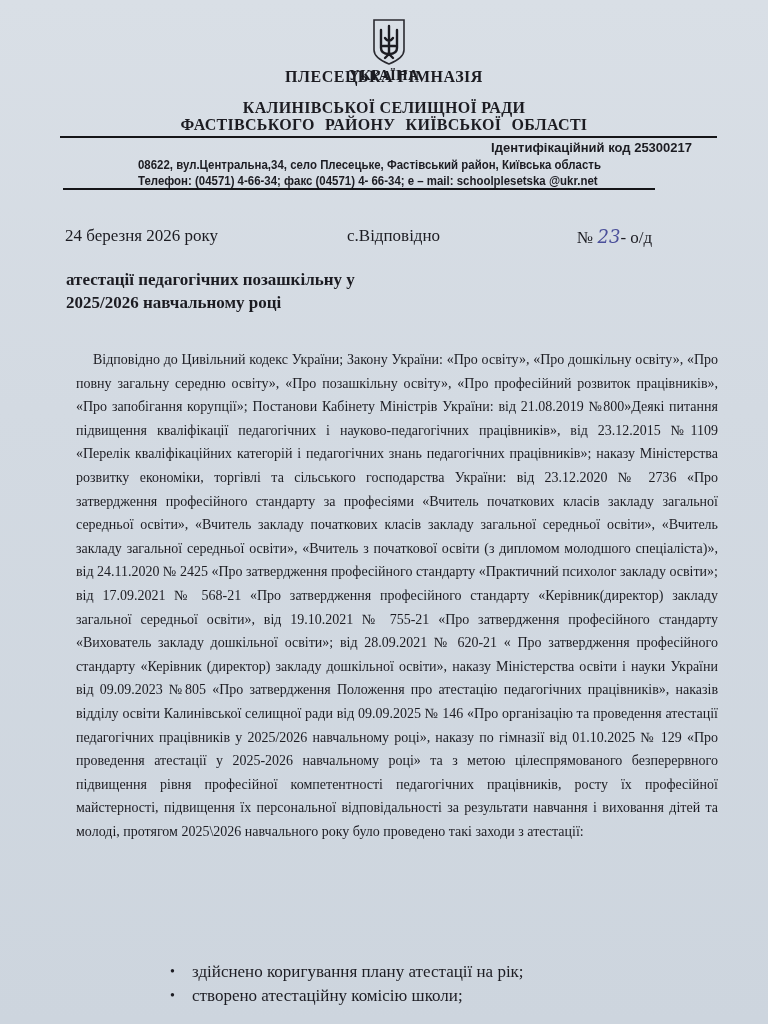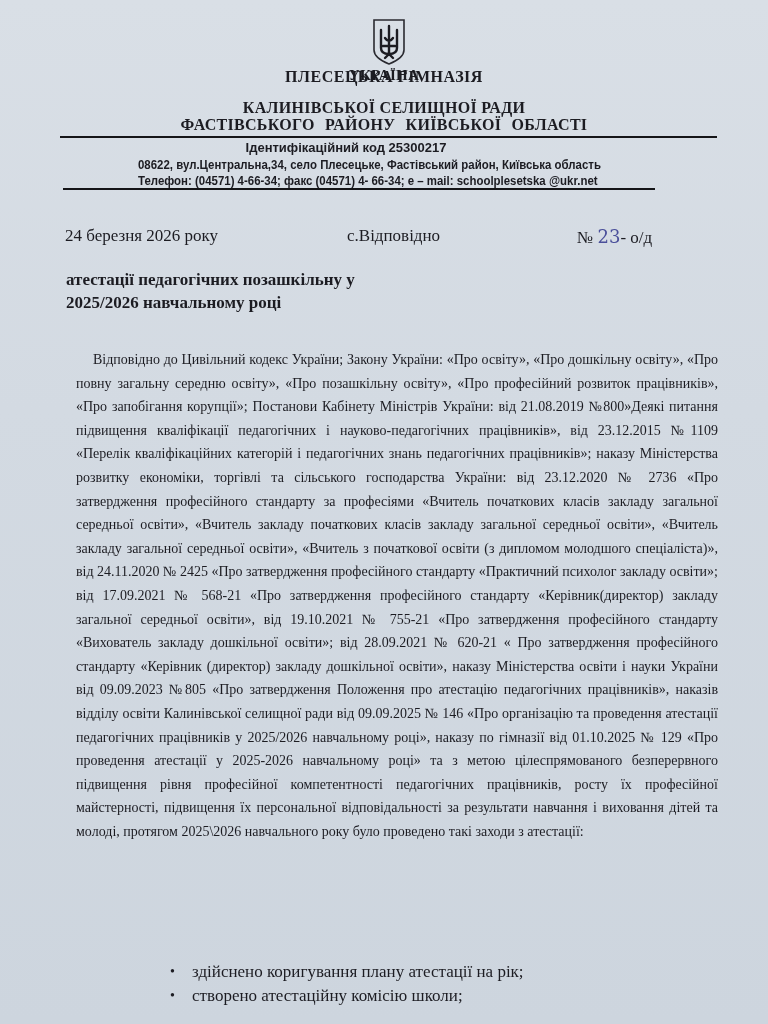--- a/index.html
+++ b/index.html
@@ -17,29 +17,29 @@
   .hdr-line { position: absolute; left: 0; width: 768px; text-align: center; font-weight: bold; white-space: nowrap; }
   .country { top: 67px; font-size: 15px; letter-spacing: 0.3px; }
   .school  { top: 68px; font-size: 16px; letter-spacing: 0.5px; }
   .council { top: 99px; font-size: 16px; letter-spacing: 0.3px; }
   .district{ top: 116px; font-size: 16px; letter-spacing: 0.3px; word-spacing: 6px; }
 
   .rule { position: absolute; left: 60px; width: 657px; height: 2px; background: #151518; }
   .rule1 { top: 136px; }
   .rule2 { top: 188px; left: 63px; width: 592px; }
 
-  .ident { position: absolute; top: 140px; left: 0; width: 692px; text-align: center; font-weight: bold; font-size: 13px; font-family: "Liberation Sans Narrow", "Liberation Sans", sans-serif; }
+  .ident { position: absolute; top: 140px; left: 0; width: 692px; text-align: right; font-weight: bold; font-size: 13px; font-family: "Liberation Sans Narrow", "Liberation Sans", sans-serif; }
   .addr  { position: absolute; left: 138px; top: 157px; font-weight: bold; font-size: 13px; white-space: nowrap; font-family: "Liberation Sans", sans-serif; transform: scaleX(0.88); transform-origin: left; }
   .phone { position: absolute; left: 138px; top: 173px; font-weight: bold; font-size: 13px; white-space: nowrap; font-family: "Liberation Sans", sans-serif; transform: scaleX(0.88); transform-origin: left; }
 
   .meta { position: absolute; top: 226px; font-size: 17px; white-space: nowrap; }
   .date { left: 65px; }
   .place { left: 347px; }
   .num { left: 577px; }
-  .num .hand { font-family: "DejaVu Serif", serif; color: #4a4f9a; font-size: 18px; }
+  .num .hand { font-family: "DejaVu Serif", serif; font-style: italic; color: #4a4f9a; font-size: 18px; }
 
   .title { position: absolute; left: 66px; top: 268px; font-weight: bold; font-size: 17px; line-height: 23px; }
 
   .body { position: absolute; left: 76px; top: 348px; width: 642px; font-size: 14px; line-height: 23.6px; text-align: justify; }
   .body p { margin: 0; text-indent: 17px; }
 
   .bullets { position: absolute; left: 170px; top: 960px; font-size: 17px; line-height: 24px; margin: 0; padding: 0; list-style: none; }
   .bullets li { position: relative; padding-left: 22px; }
   .bullets li .dot { position: absolute; left: 0; top: 0; font-size: 14px; }
 </style>

